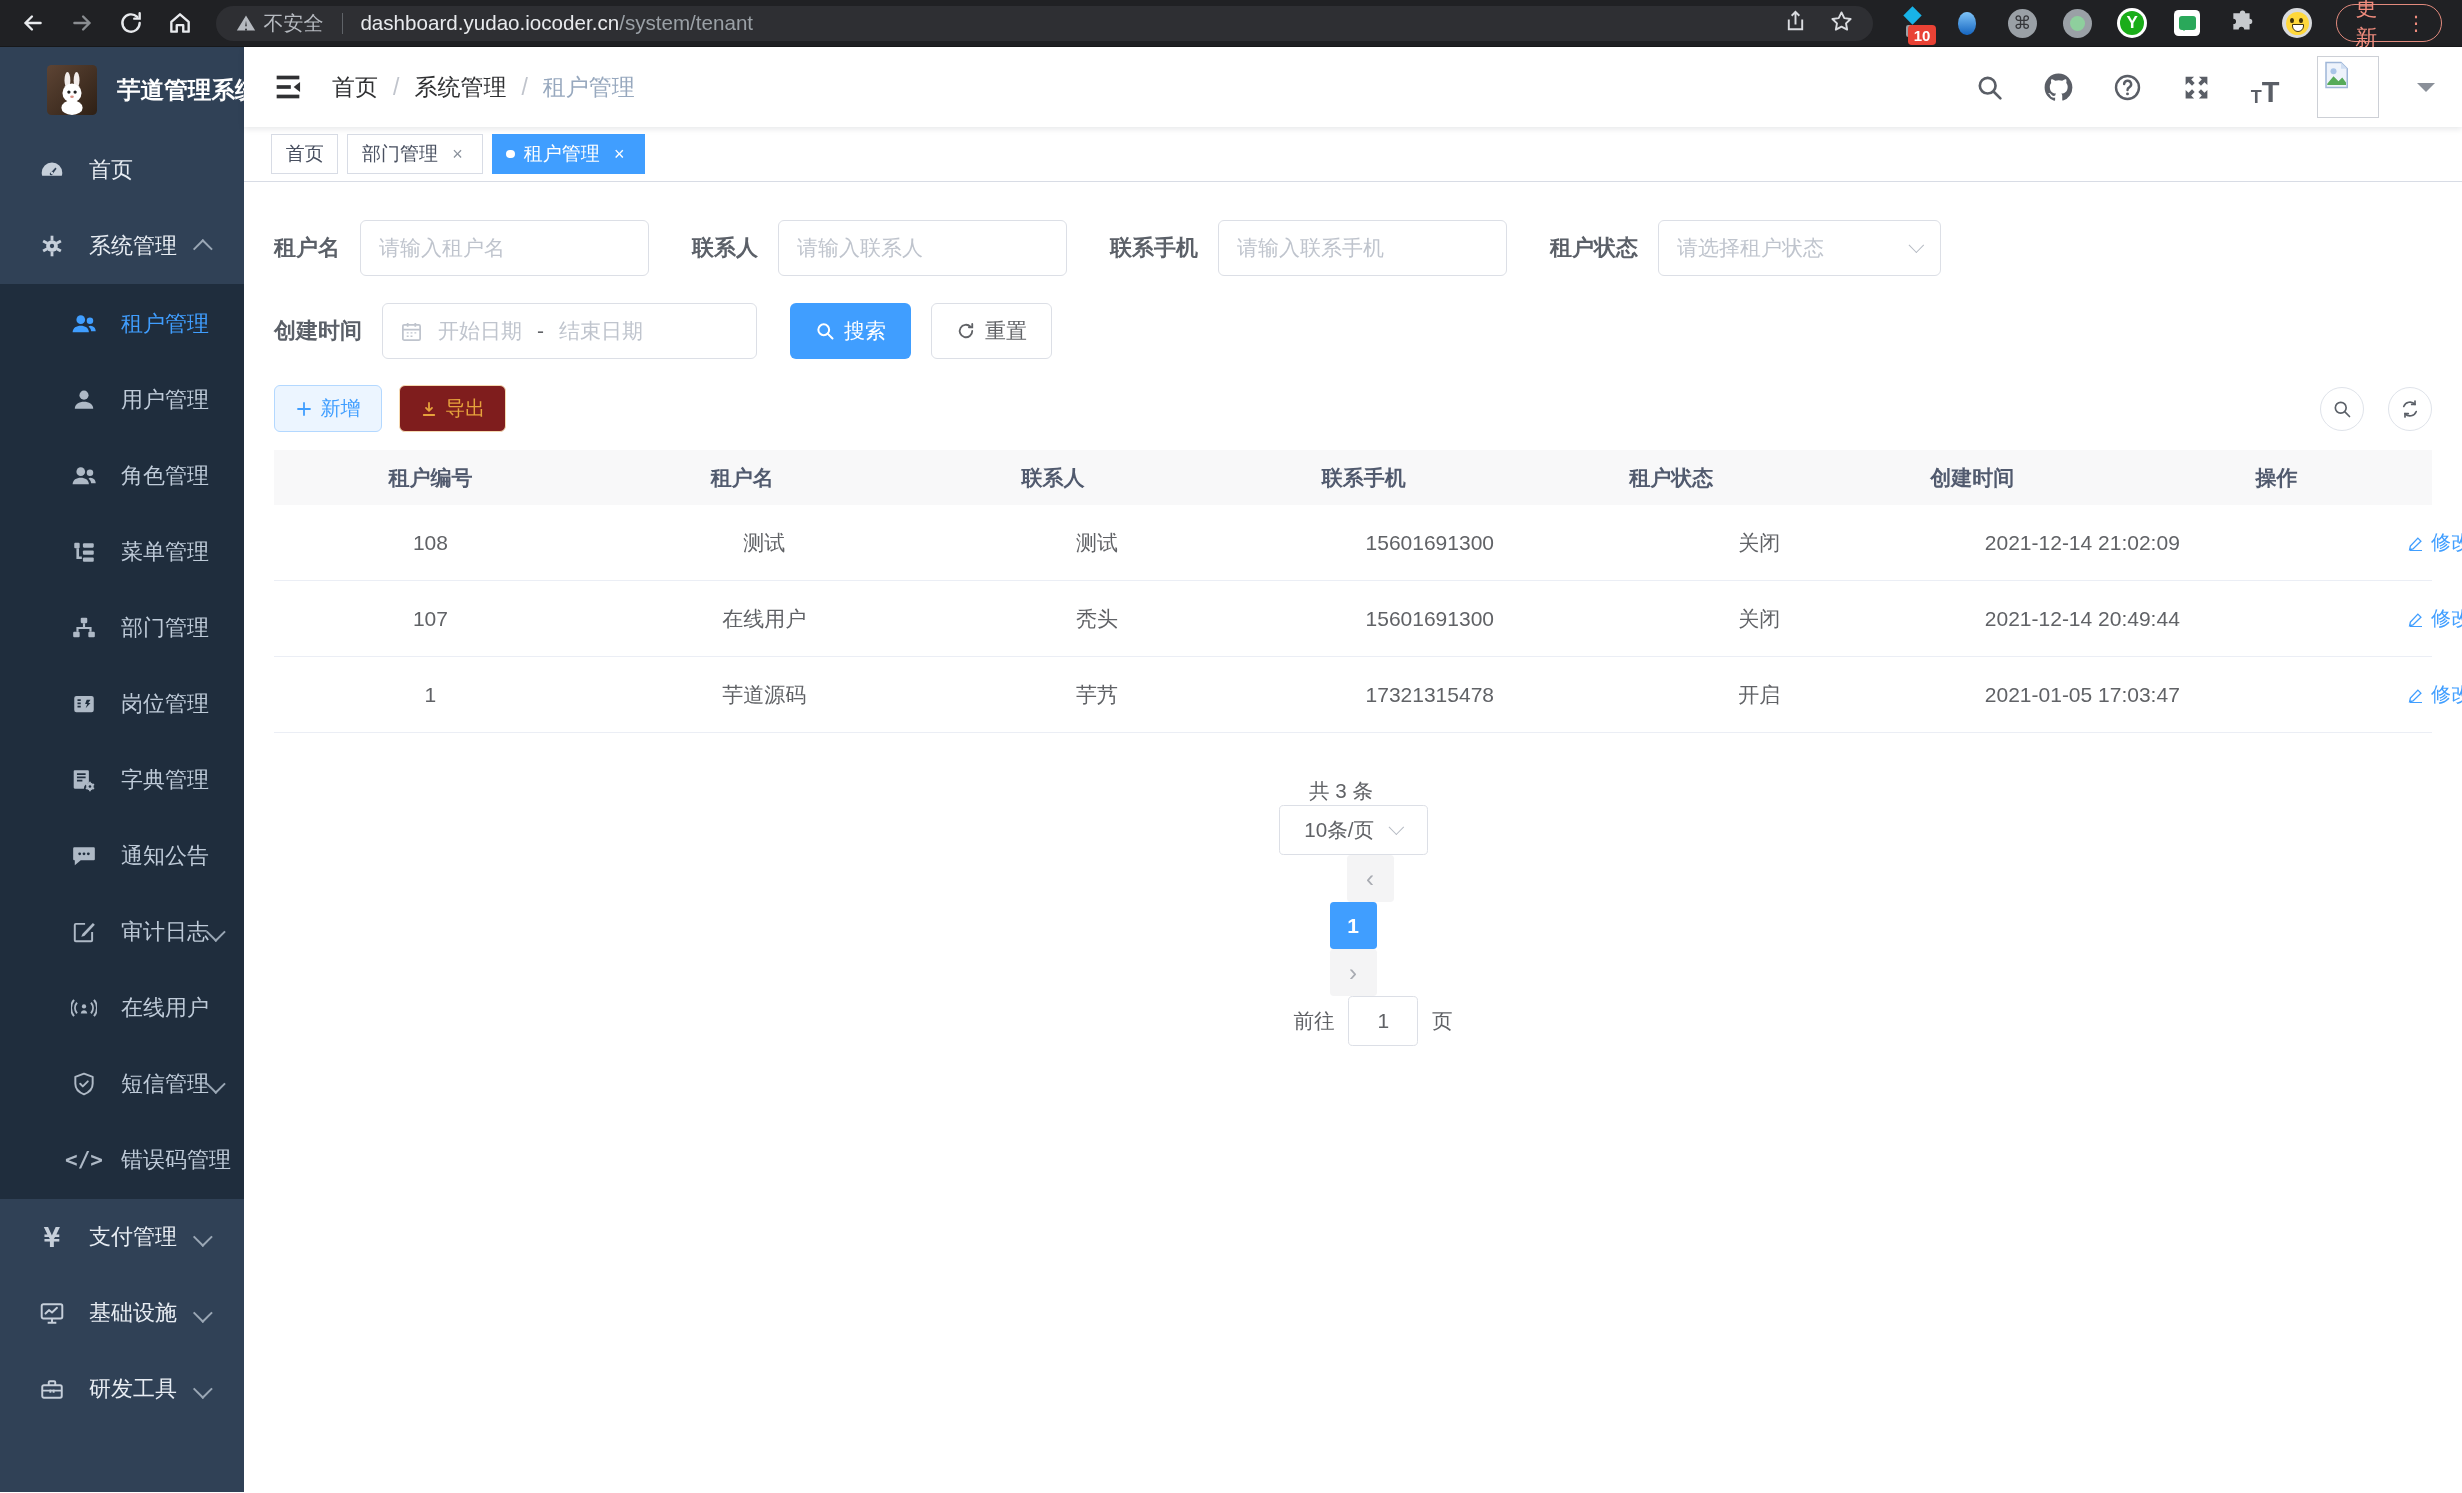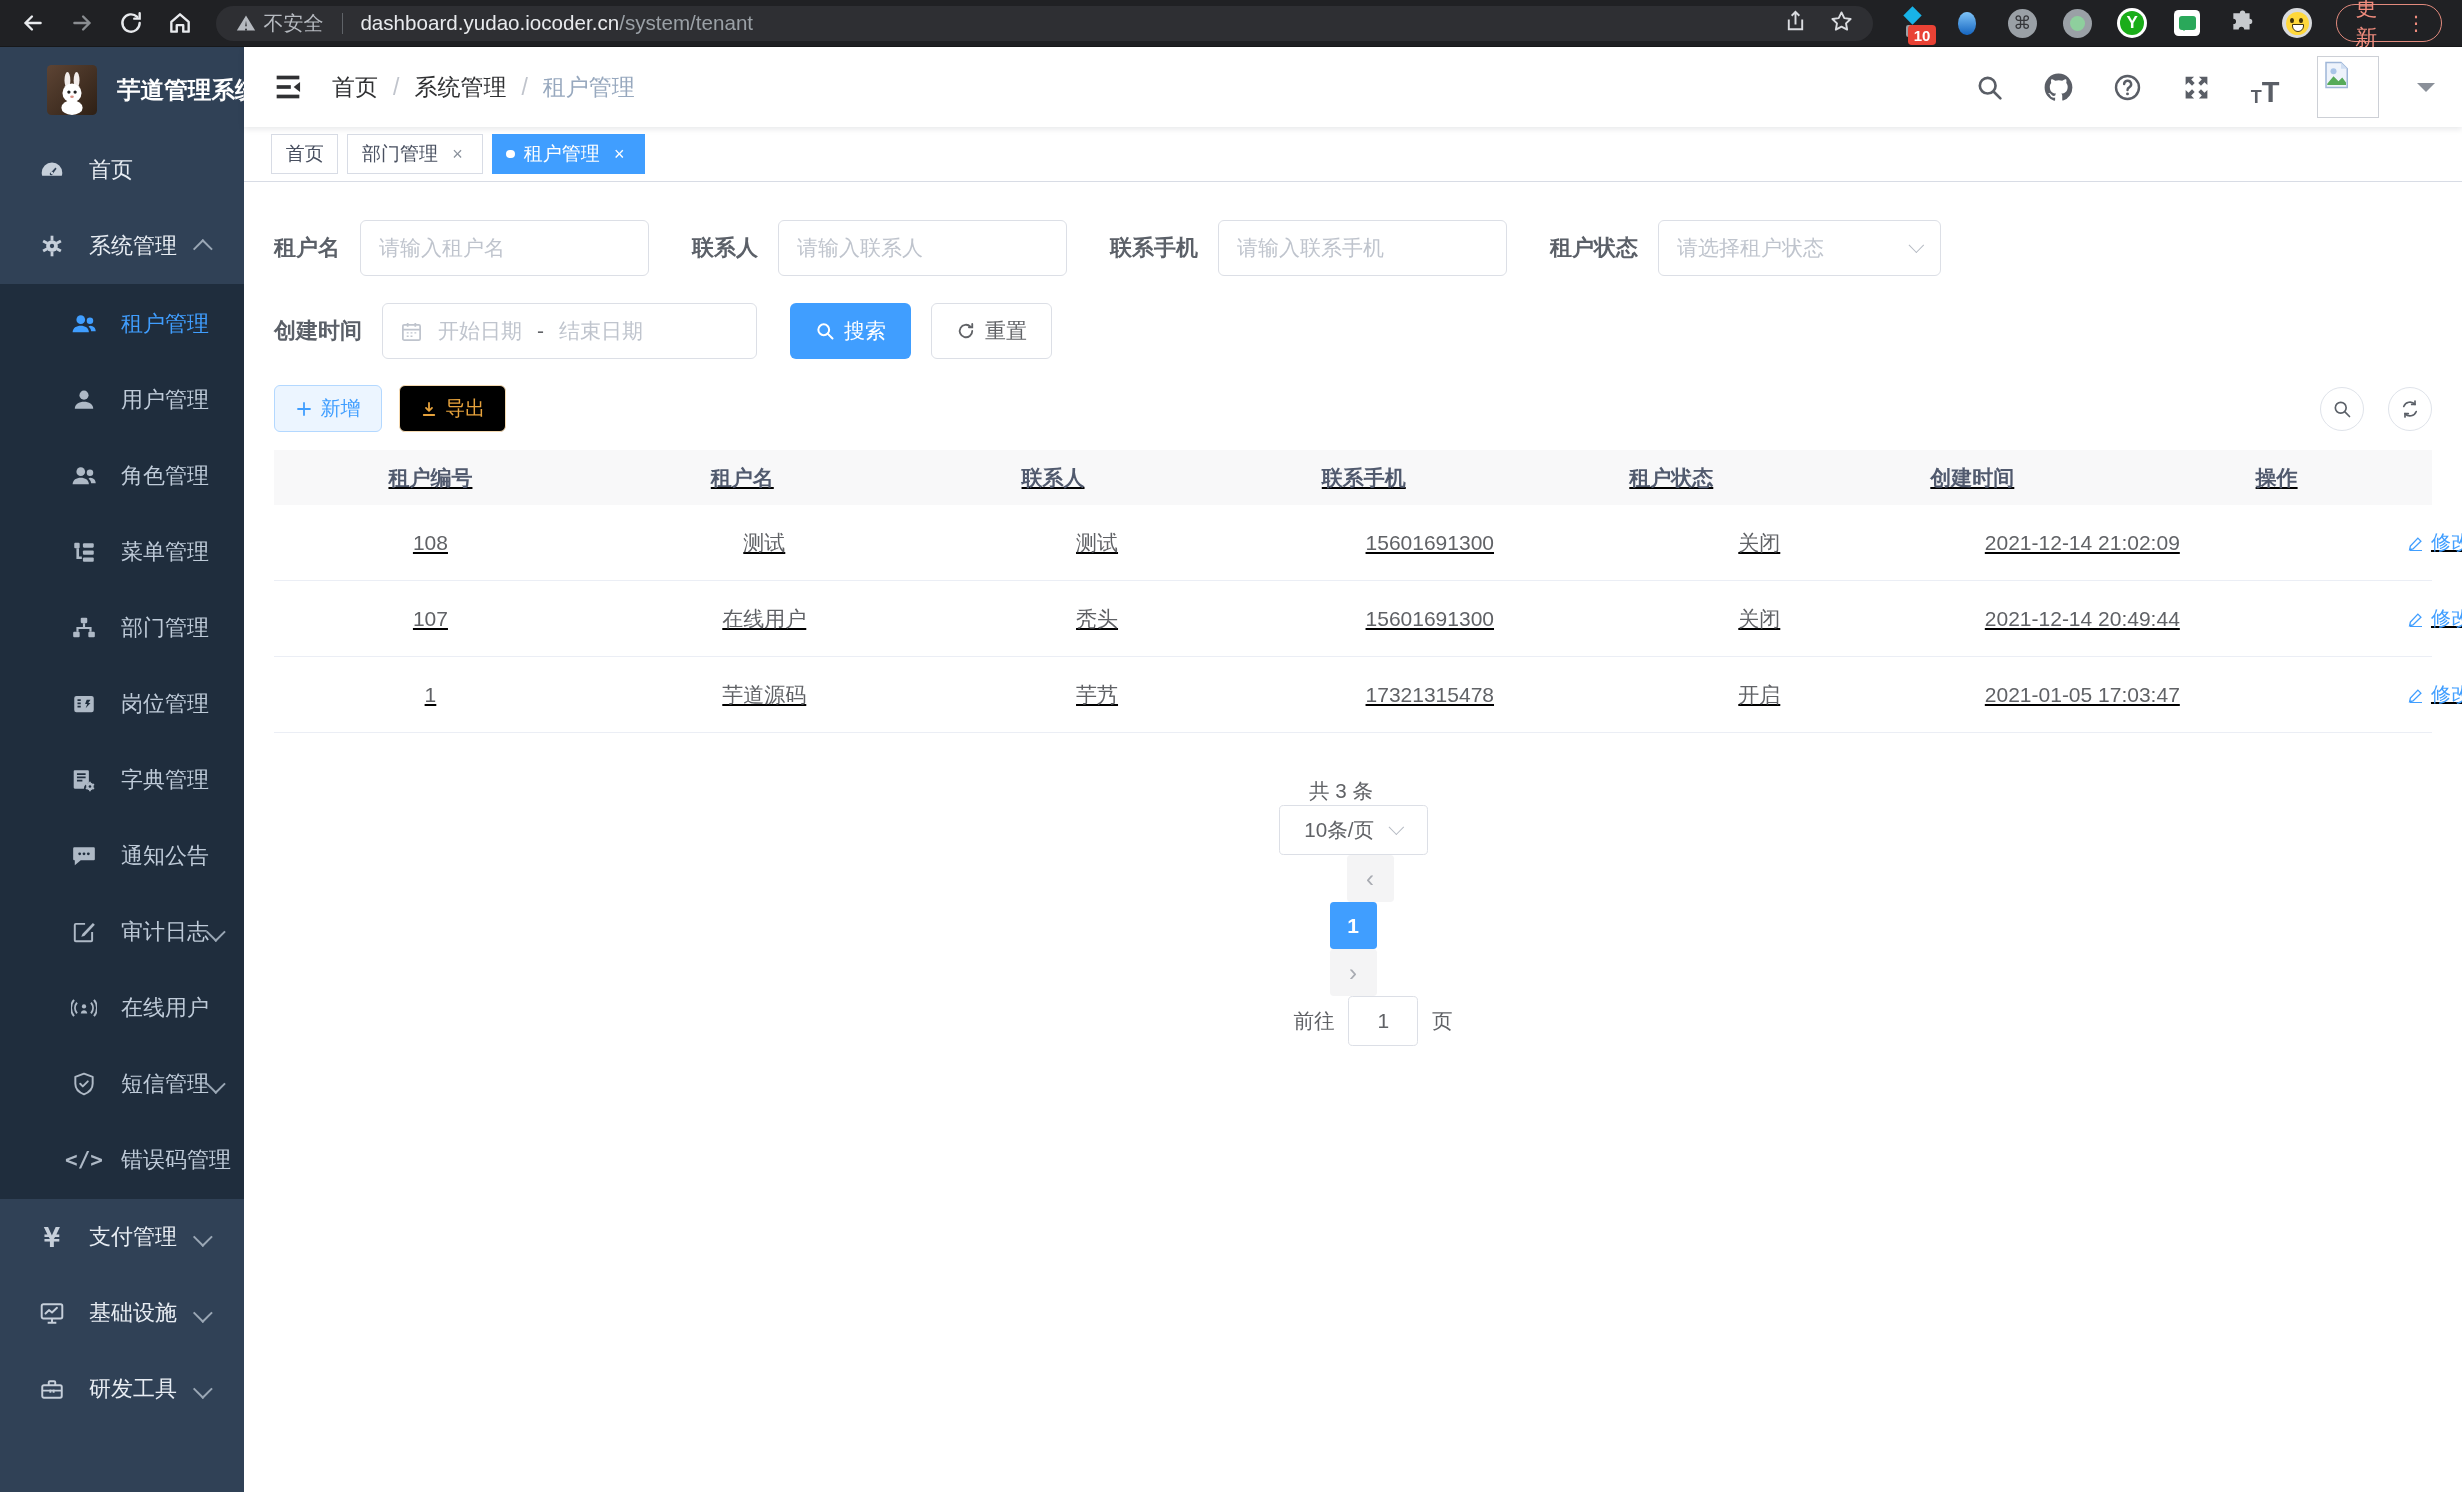--- a/index.html
+++ b/index.html
@@ -128,28 +128,28 @@
   .btn { height:56px; border-radius:6px; display:flex; align-items:center; gap:9px;
     font-size:21px; padding:0 24px; cursor:pointer; border:0.8px solid transparent; white-space:nowrap; }
   .btn svg { width:20px; height:20px; }
   .btn-primary { background:#409eff; color:#fff; margin-left:15px; }
   .btn-default { background:#fff; color:#606266; border-color:#dcdfe6; margin-left:20px; }
   .toolbar { display:flex; align-items:center; margin-top:26px; }
   .btn-sm { height:47px; font-size:20px; padding:0 20px; border-radius:6px;
     display:flex; align-items:center; gap:7.6px; cursor:pointer; }
   .btn-sm svg { width:18px; height:18px; }
   .btn-plain-blue { background:#ecf5ff; border:0.8px solid #b3d8ff; color:#409eff; }
-  .btn-plain-orange { background:#000000; border:0.8px solid #f5dab1; color:#e6a23c; margin-left:17px;align-items:center; }
+  .btn-plain-orange { background:#7f1d1d; border:0.8px solid #f5dab1; color:#e6a23c; margin-left:17px;align-items:center; }
   .round-group { margin-left:auto; display:flex; gap:24px; }
   .rbtn { width:44px; height:44px; border-radius:50%; border:0.8px solid #dfe3ea; background:#fff;
     color:#5b6068; display:flex; align-items:center; justify-content:center; cursor:pointer; }
   .rbtn svg { width:20px; height:20px; }
 
   
-  .table { margin-top:18px; width:100%;text-decoration:underline; }
+  .table { margin-top:18px; width:100%; }
   .thead, .trow { display:grid; grid-template-columns:14.5% 14.4% 14.4% 14.4% 14.1% 13.8% 14.4%; }
   .thead { background:#f8f8f9; height:55px; align-items:center; }
   .th { text-align:center; font-size:21px; font-weight:700; color:#515a6e; }
   .trow { height:76px; align-items:center; border-bottom:0.8px solid #ebeef5; background:#fff;gap:22px; }
   .td { text-align:center; font-size:21px; color:#606266; }
   .ops { display:flex; justify-content:flex-end; gap:29px; }
   .op { display:flex; align-items:center; gap:6px; color:#409eff; font-size:20px; cursor:pointer; }
   .op svg { width:18px; height:18px; }
 
   

